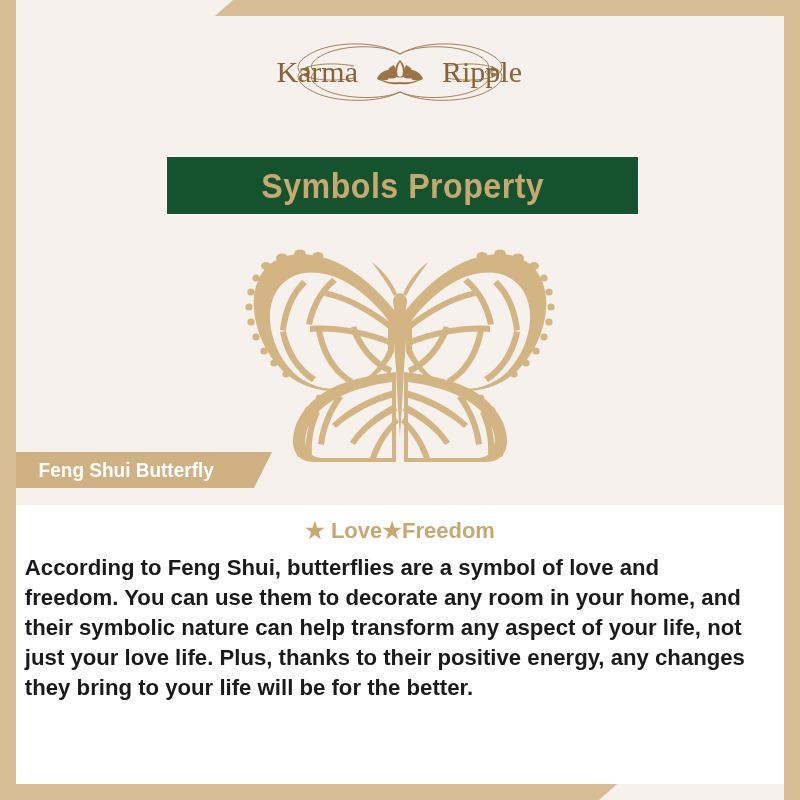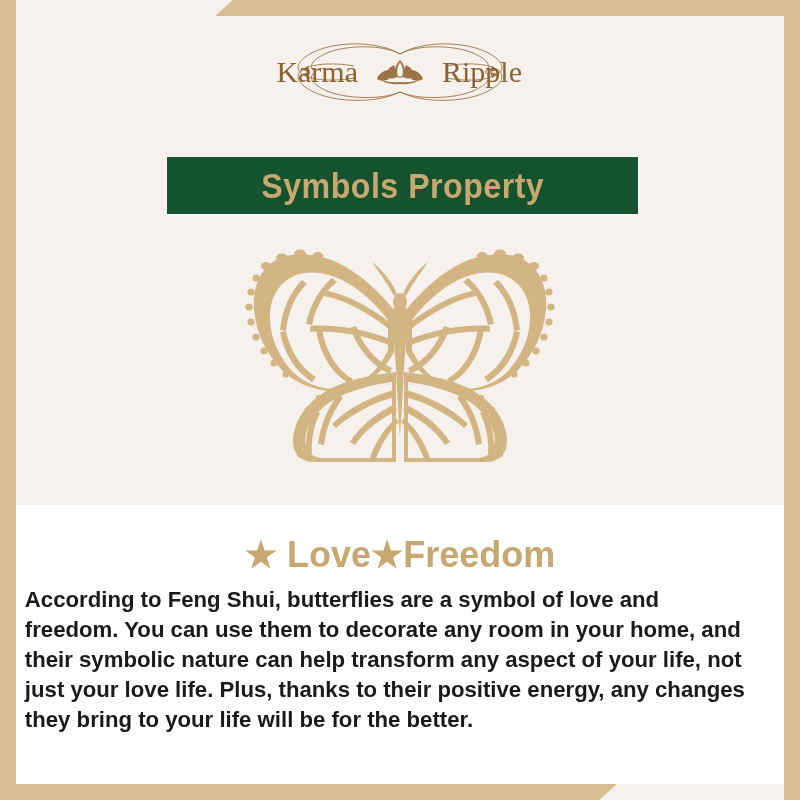--- a/index.html
+++ b/index.html
@@ -141,25 +141,25 @@
     position: absolute;
     top: 489px;
     left: 0;
     width: 768px;
     height: 279px;
     background: #ffffff;
   }
 
   .subhead {
     margin: 0;
-    padding-top: 29px;
+    padding-top: 13px;
     text-align: center;
     font-family: "Liberation Sans Narrow", "Liberation Sans", sans-serif;
     font-weight: bold;
-    font-size: 36px;
+    font-size: 22px;
     color: #c8a871;
     letter-spacing: 0px;
     white-space: nowrap;
   }
 
   .body-text {
     margin: 0;
     padding: 9px 14px 0 9px;
     font-family: "Liberation Sans Narrow", "Liberation Sans", sans-serif;
     font-weight: bold;
@@ -298,20 +298,23 @@
           <path d="M266 178 C272 192 275 208 274 222 L268 222 C269 208 266 193 260 181 Z"></path>
           <circle cx="261" cy="166" r="3.2"></circle>
           <circle cx="272" cy="178" r="3.2"></circle>
           <circle cx="280" cy="192" r="3.2"></circle>
           <circle cx="283" cy="208" r="3.2"></circle>
           <circle cx="280" cy="222" r="3.2"></circle>
         </g>
       </svg>
     </div>
 
+    <div class="ribbon">
+      <span class="ribbon-text">Feng Shui Butterfly</span>
+    </div>
 
     <div class="text-panel">
       <h2 class="subhead">★ Love★Freedom</h2>
       <p class="body-text">According to Feng Shui, butterflies are a symbol of love and freedom. You can use them to decorate any room in your home, and their symbolic nature can help transform any aspect of your life, not just your love life. Plus, thanks to their positive energy, any changes they bring to your life will be for the better.</p>
     </div>
 
   </div>
 </div>
 
 </body></html>

